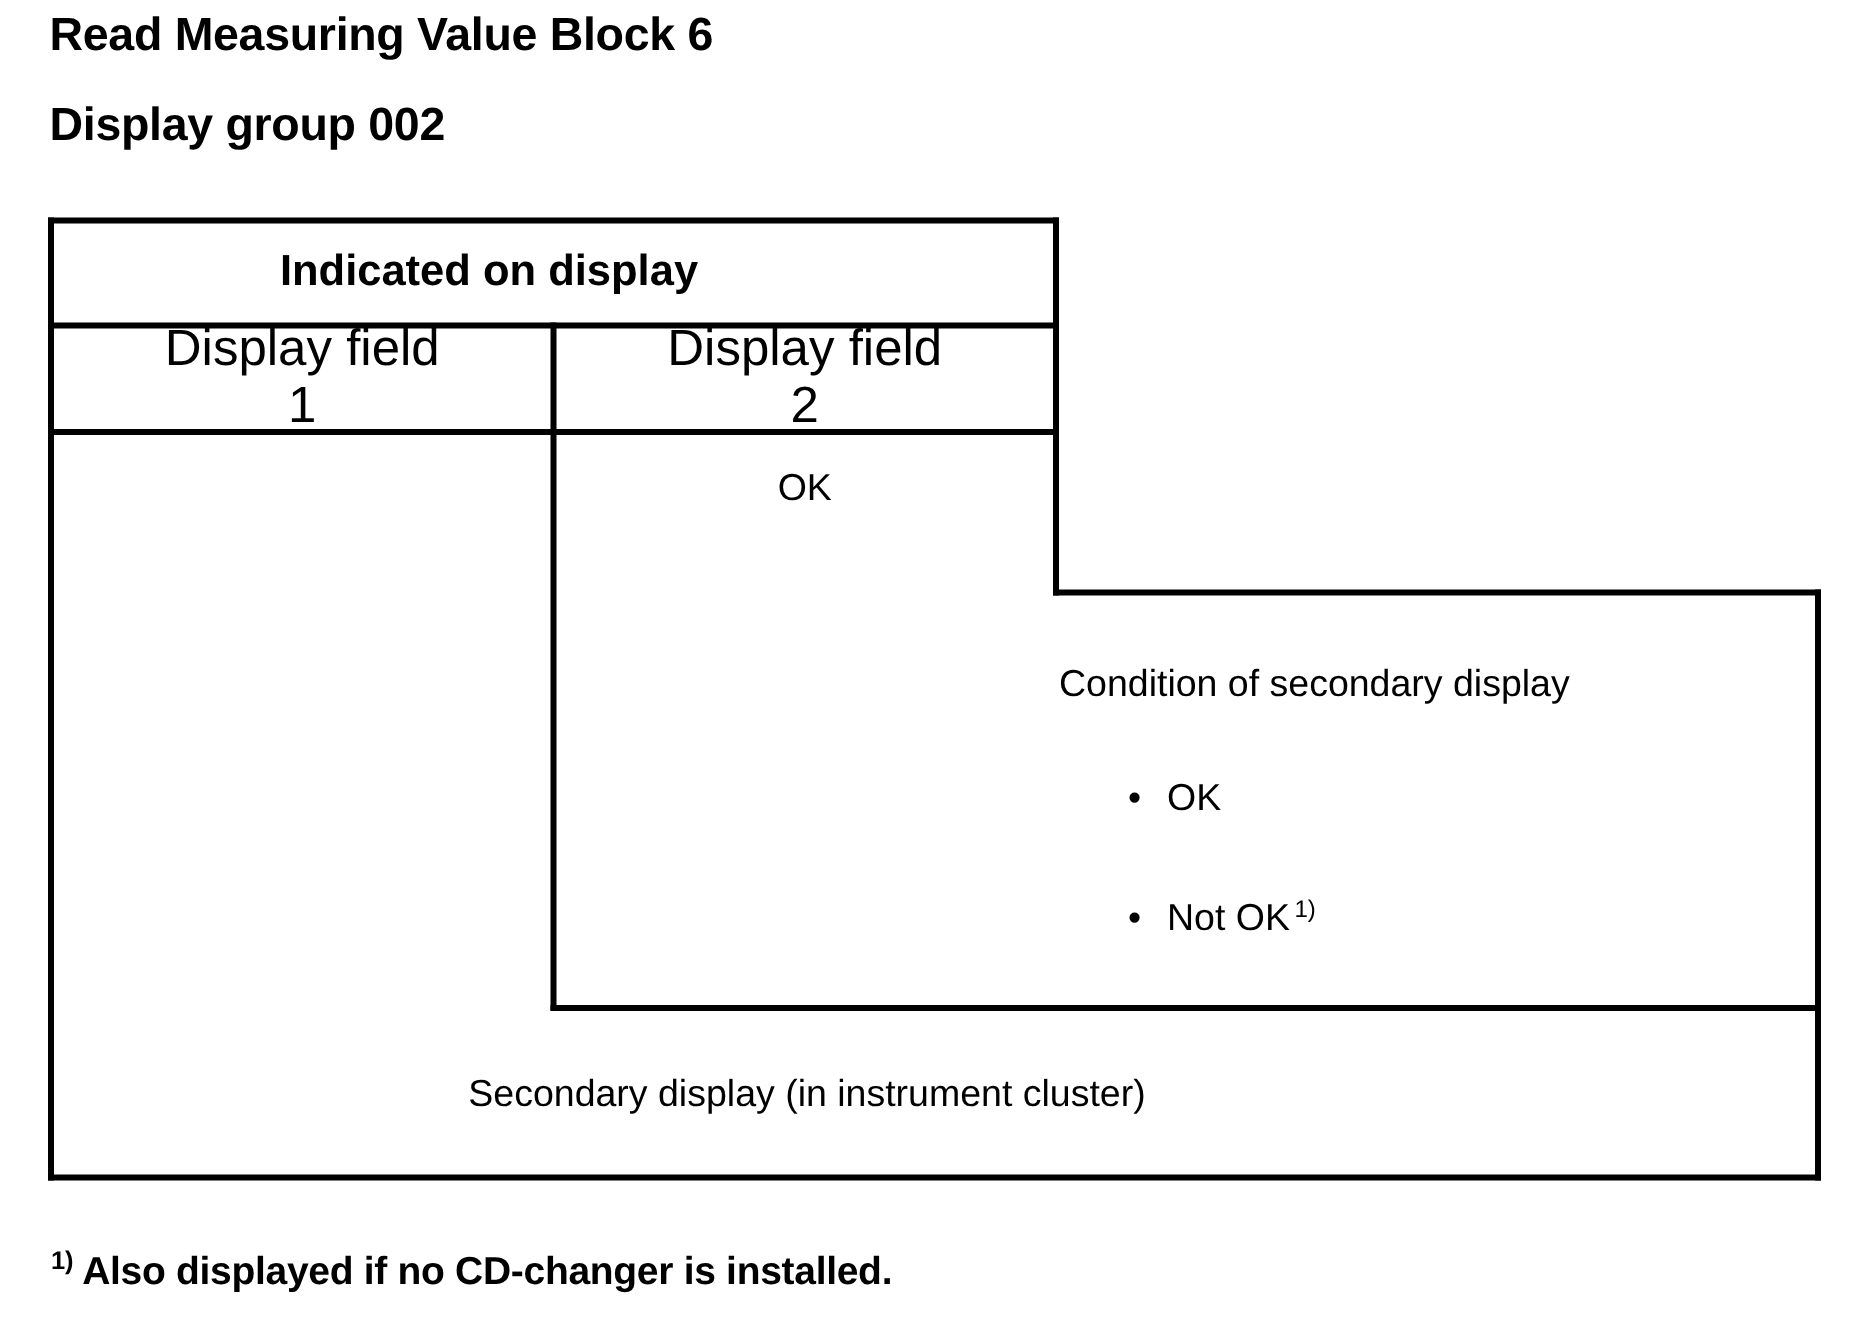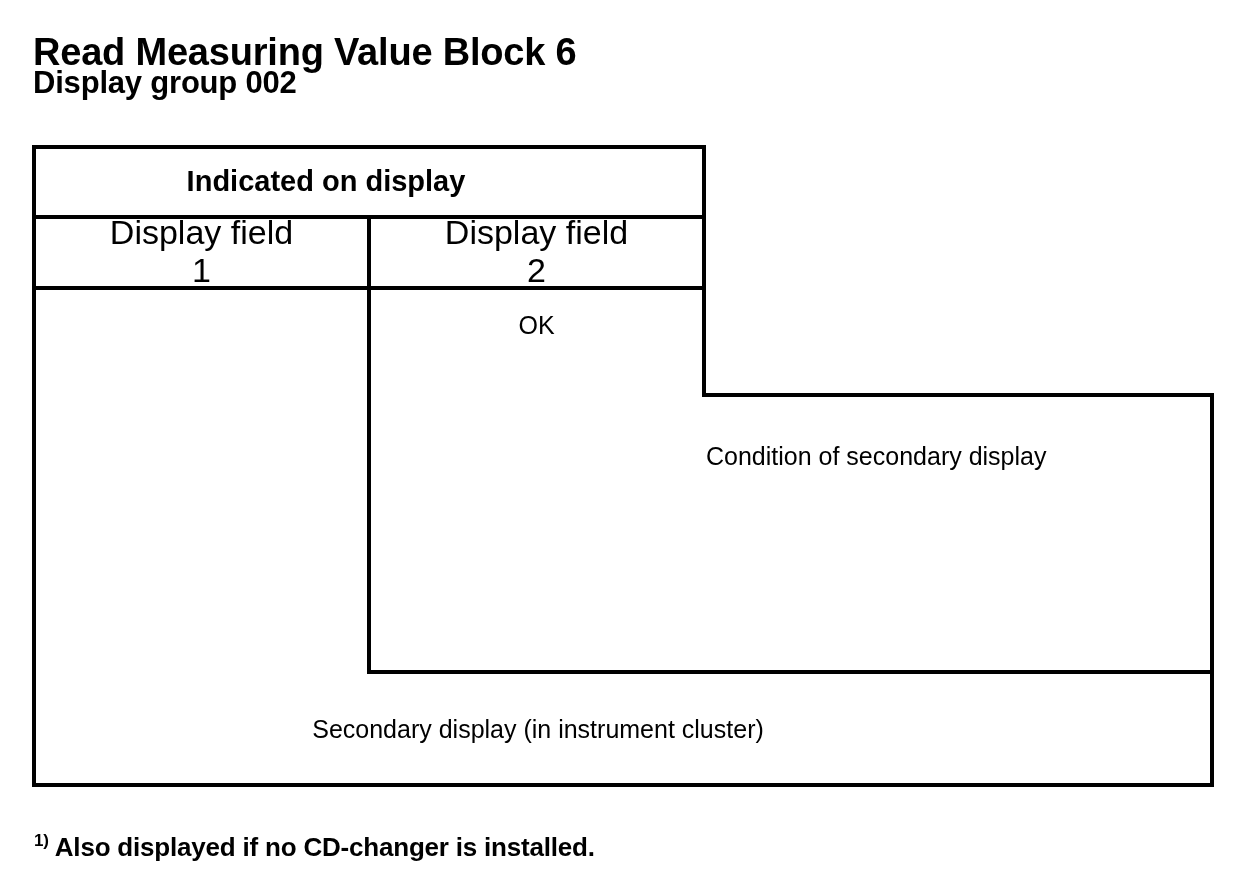--- a/index.html
+++ b/index.html
@@ -13,22 +13,22 @@
     position: relative;
     font-family: "Liberation Sans", sans-serif;
     color: #000000;
     overflow: hidden;
   }
 
   
   .doc-title {
     position: absolute;
     left: 33px;
-    top: 27px;
-    font-size: 38px;
+    top: 2px;
+    font-size: 31px;
     font-weight: bold;
     letter-spacing: -0.2px;
     line-height: 1.35;
     white-space: nowrap;
   }
   .doc-subtitle {
     position: absolute;
     left: 33px;
     top: 62px;
     font-size: 31px;
@@ -173,20 +173,28 @@
   <div class="cell cell-sub" style="left:371px; top:217px; width:331px; height:68px; flex-direction:column;">
     <span>Display field</span>
     <span class="line2">2</span>
   </div>
 
 
   <div class="cell cell-val" style="left:371px; top:300px; width:331px; height:50px;">OK</div>
 
   <div class="cond-title" style="left:706px; top:442px; width:504px;">Condition of secondary display</div>
 
+  <div class="cond-list" style="left:752px; top:518px; width:458px;">
+    <div class="cond-item" style="margin-bottom:51px;">
+      <span class="bullet">•</span><span>OK</span>
+    </div>
+    <div class="cond-item">
+      <span class="bullet">•</span><span>Not OK</span><sup class="fn">1)</sup>
+    </div>
+  </div>
 
   <div class="cell cell-wide" style="left:36px; top:674px; width:1004px; height:109px;">Secondary display (in instrument cluster)</div>
 
 </div>
 
 <div class="footnote">
   <sup class="fn">1)</sup>
   <span>Also displayed if no CD-changer is installed.</span>
 </div>
 

